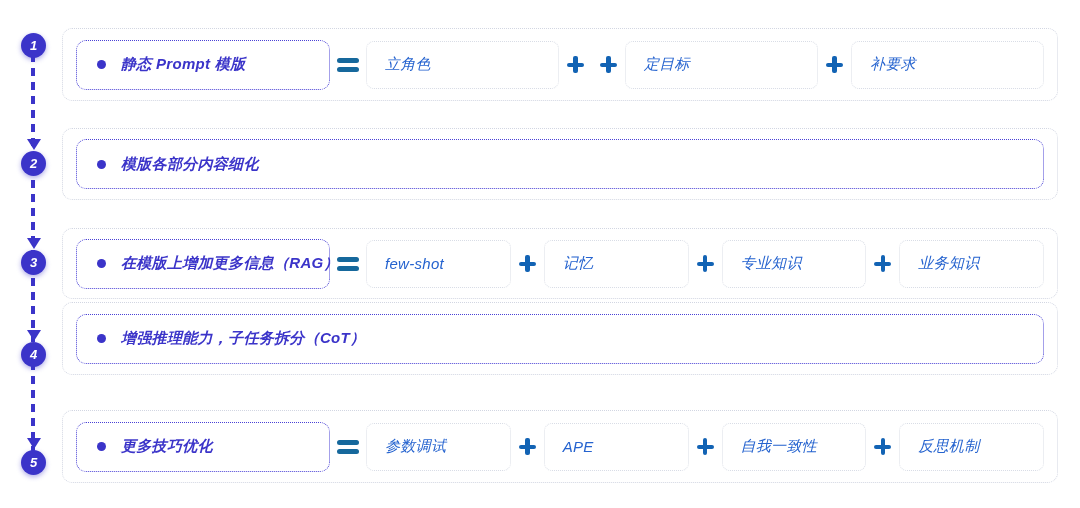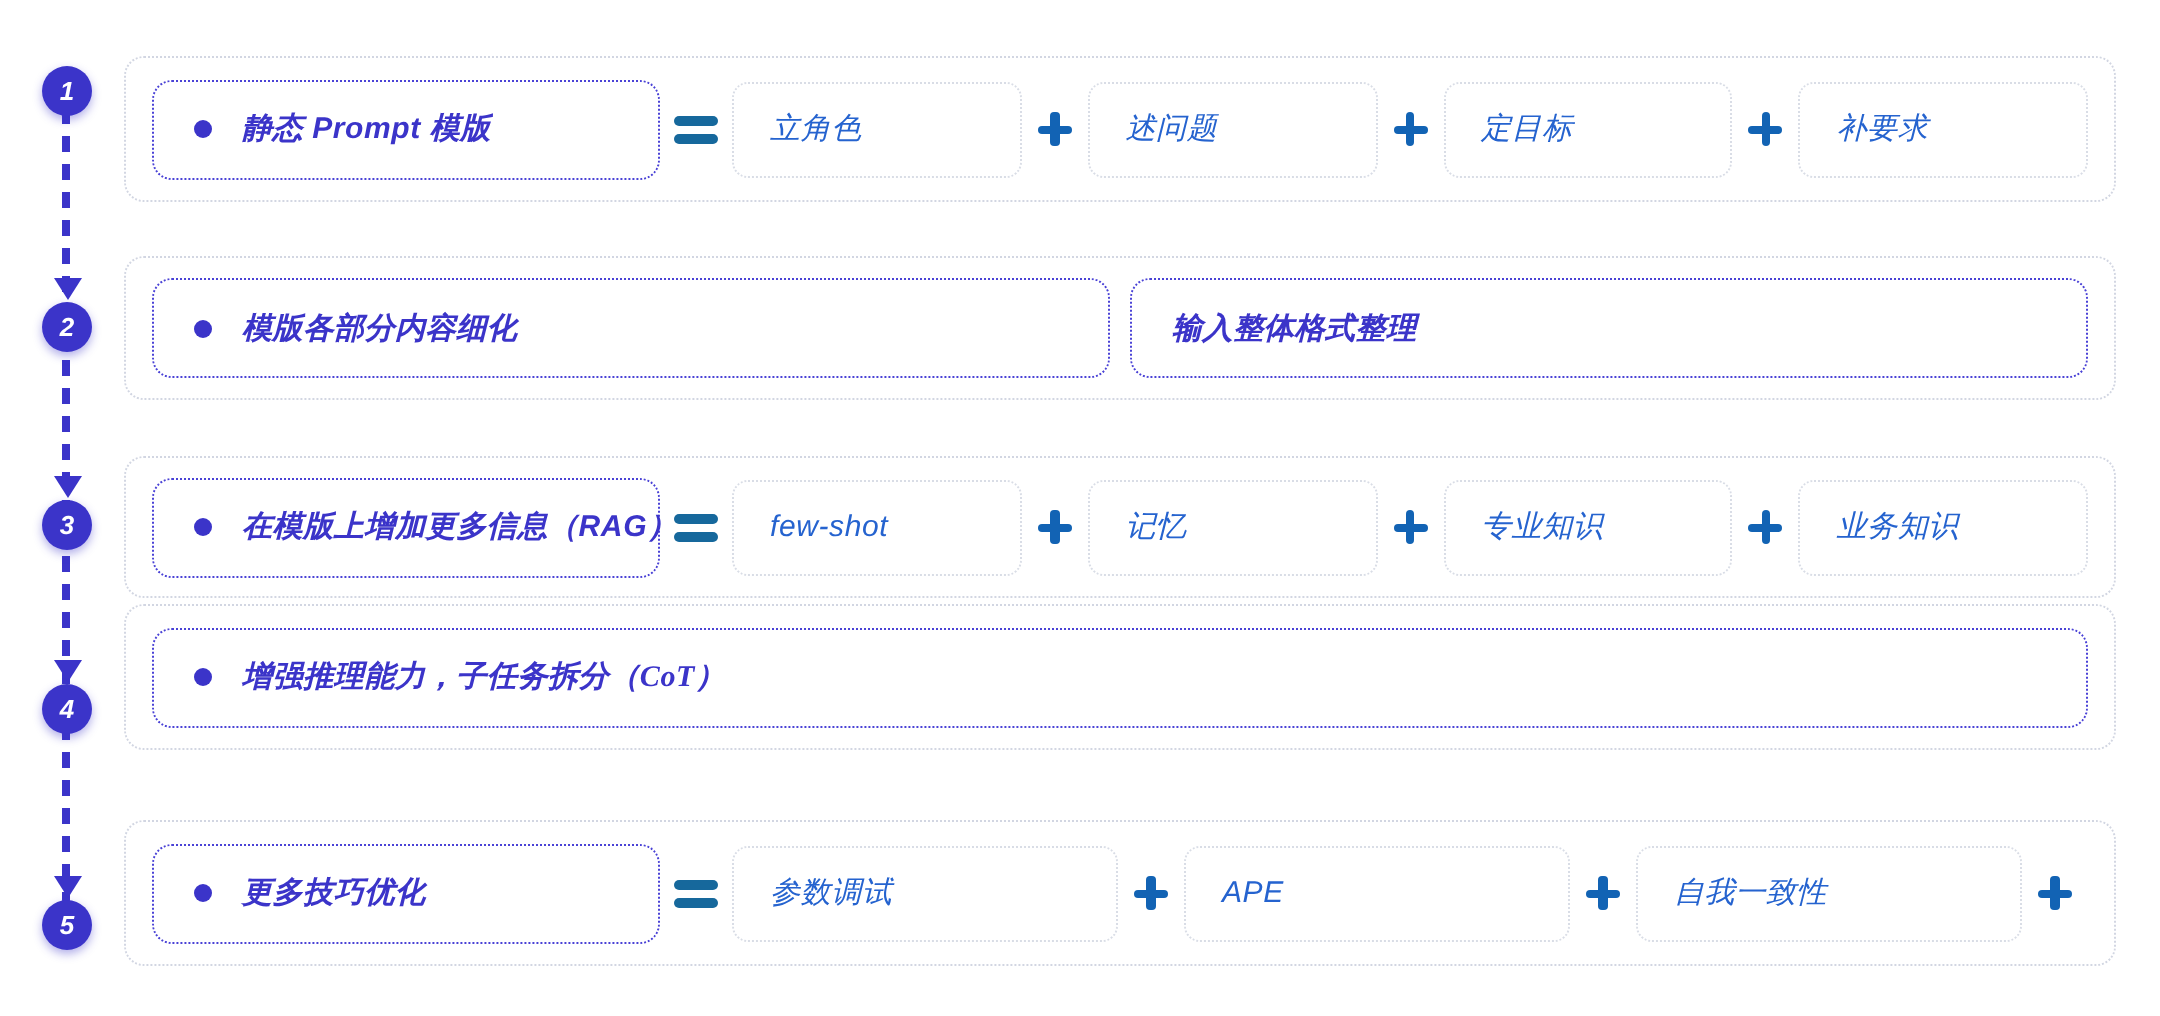--- a/index.html
+++ b/index.html
@@ -58,21 +58,21 @@
     height: 50px;
     border: 1.5px dotted #4a42d6;
     border-radius: 10px;
     display: flex;
     align-items: center;
     padding: 0 18px 0 20px;
     background: #ffffff;
     flex: 0 0 auto;
   }
   .main-box.w-fixed { width: 254px; }
-  .main-box.grow { flex: 1 1 0; font-family: Liberation Serif, serif; }
+  .main-box.grow { flex: 1 1 0; }
   .bullet {
     width: 9px; height: 9px;
     border-radius: 50%;
     background: #3b34c9;
     margin-right: 15px;
     flex: 0 0 auto;
   }
   .main-label {
     color: #3b34c9;
     font-size: 15px;
@@ -169,41 +169,35 @@
     <span class="main-label">静态 Prompt 模版</span>
   </div>
   <div class="eq">
       <i></i>
       <i></i>
     </div>
   <div class="item-box">
     <span class="item-label">立角色</span>
   </div>
   <div class="plus"></div>
-  <div class="item-box">
-    <span class="item-label">述问题</span>
-  </div>
   <div class="plus"></div>
   <div class="item-box">
     <span class="item-label">定目标</span>
   </div>
   <div class="plus"></div>
   <div class="item-box">
     <span class="item-label">补要求</span>
   </div>
 </div>
 
 <div class="row row-pair" id="row2">
   <div class="main-box grow">
     <span class="bullet"></span>
     <span class="main-label">模版各部分内容细化</span>
   </div>
-  <div class="main-box grow">
-    <span class="main-label">输入整体格式整理</span>
-  </div>
 </div>
 
 <div class="row" id="row3">
   <div class="main-box w-fixed">
     <span class="bullet"></span>
     <span class="main-label">在模版上增加更多信息（RAG）</span>
   </div>
   <div class="eq">
       <i></i>
       <i></i>
@@ -246,13 +240,16 @@
   </div>
   <div class="plus"></div>
   <div class="item-box">
     <span class="item-label">APE</span>
   </div>
   <div class="plus"></div>
   <div class="item-box">
     <span class="item-label">自我一致性</span>
   </div>
   <div class="plus"></div>
+  <div class="item-box">
+    <span class="item-label">反思机制</span>
+  </div>
 </div>
 
 </body></html>

